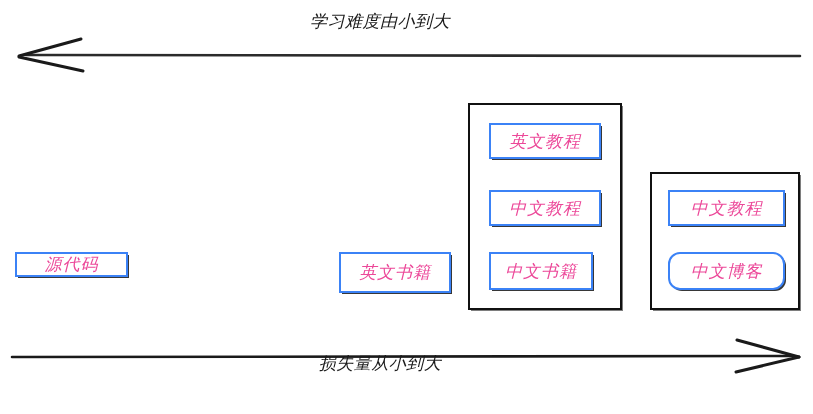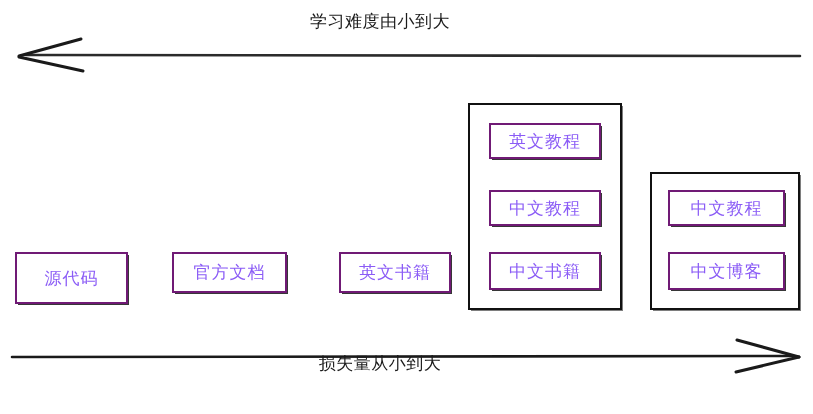--- a/index.html
+++ b/index.html
@@ -14,20 +14,21 @@
     overflow: hidden;
     font-family: "DejaVu Sans", "Liberation Sans", sans-serif;
     background: #ffffff;
   }
 
   #diagram-root {
     position: absolute;
     left: 0; top: 0;
     width: 813px;
     height: 414px;
+    font-style: italic;
   }
 
   .axis-label {
     position: absolute;
     font-size: 17px;
     color: #1a1a1a;
     white-space: nowrap;
     letter-spacing: 0.5px;
     text-align: center;
   }
@@ -50,55 +51,55 @@
     position: absolute;
     left: 0;
     top: 0;
     width: 813px;
     height: 414px;
     pointer-events: none;
   }
 
   .node-box {
     position: absolute;
-    border: 2px solid #701a75;
+    border: 2px solid #3b82f6;
     background: #ffffff;
     display: flex;
     align-items: center;
     justify-content: center;
     font-size: 17px;
-    color: #8b5cf6;
+    color: #ec4899;
     letter-spacing: 1px;
     box-sizing: border-box;
     box-shadow: 2px 2px 0 -1px rgba(20,20,20,0.85);
   }
 
   .group-box {
     position: absolute;
     border: 2px solid #111111;
     background: #ffffff;
     box-sizing: border-box;
     box-shadow: 2px 2px 0 -1px rgba(20,20,20,0.55);
   }
 
   
-  #box-source-code   { left: 15px;  top: 252px; width: 113px; height: 52px; }
+  #box-source-code   { left: 15px;  top: 252px; width: 113px; height: 25px; }
   #box-official-docs { left: 172px; top: 252px; width: 115px; height: 41px; }
   #box-english-books { left: 331px; top: 252px; width: 112px; height: 41px; margin-left: 8px; }
 
   
   #group-english { left: 468px; top: 103px; width: 154px; height: 207px; }
   #box-english-tutorial { left: 489px; top: 123px; width: 112px; height: 36px; }
   #box-english-blog     { left: 489px; top: 190px; width: 112px; height: 36px; }
-  #box-chinese-books    { left: 489px; top: 252px; width: 112px; height: 38px; }
+  #box-chinese-books    { left: 489px; top: 252px; width: 104px; height: 38px; }
 
   
   #group-chinese { left: 650px; top: 172px; width: 150px; height: 138px; }
   #box-chinese-tutorial { left: 668px; top: 190px; width: 117px; height: 36px; }
-  #box-chinese-blog     { left: 668px; top: 252px; width: 117px; height: 38px; }
+  #box-chinese-blog     { left: 668px; top: 252px; width: 117px; height: 38px; border-radius: 12px; }
 </style>
 </head>
 <body>
 
 <div id="diagram-root">
 
   <div class="axis-label" id="top-axis-label">学习难度由小到大</div>
 
   <svg class="lines" viewBox="0 0 813 414">
 
@@ -114,21 +115,20 @@
       <path d="M 799 357 L 736 372" stroke="#1a1a1a" stroke-width="3" fill="none" stroke-linecap="round"></path>
     </g>
   </svg>
 
   <div class="group-box" id="group-english"></div>
 
   <div class="group-box" id="group-chinese"></div>
 
   <div class="node-box" id="box-source-code">源代码</div>
 
-  <div class="node-box" id="box-official-docs">官方文档</div>
 
   <div class="node-box" id="box-english-books">英文书籍</div>
 
   <div class="node-box" id="box-english-tutorial">英文教程</div>
 
   <div class="node-box" id="box-english-blog">中文教程</div>
 
   <div class="node-box" id="box-chinese-books">中文书籍</div>
 
   <div class="node-box" id="box-chinese-tutorial">中文教程</div>

